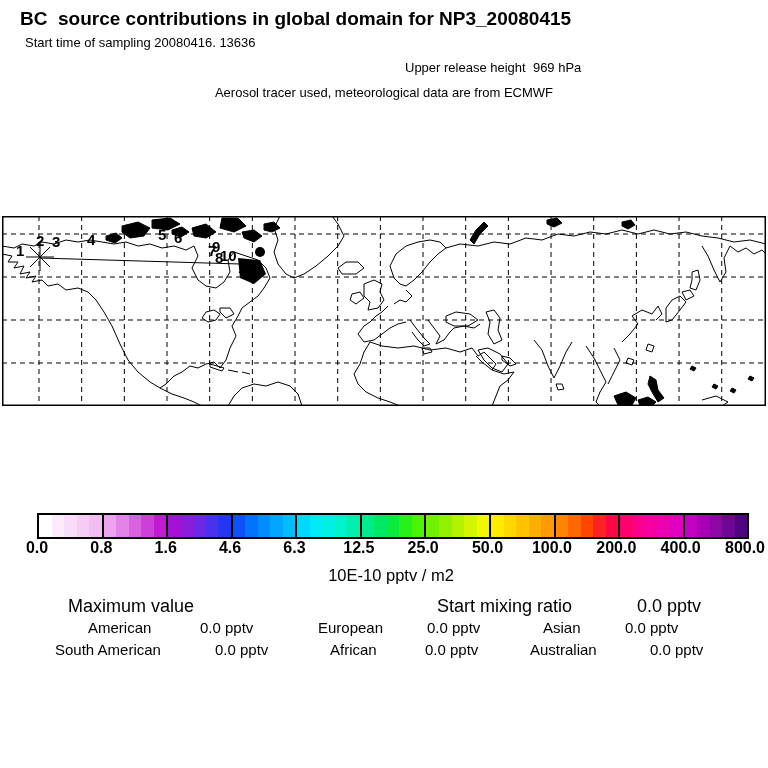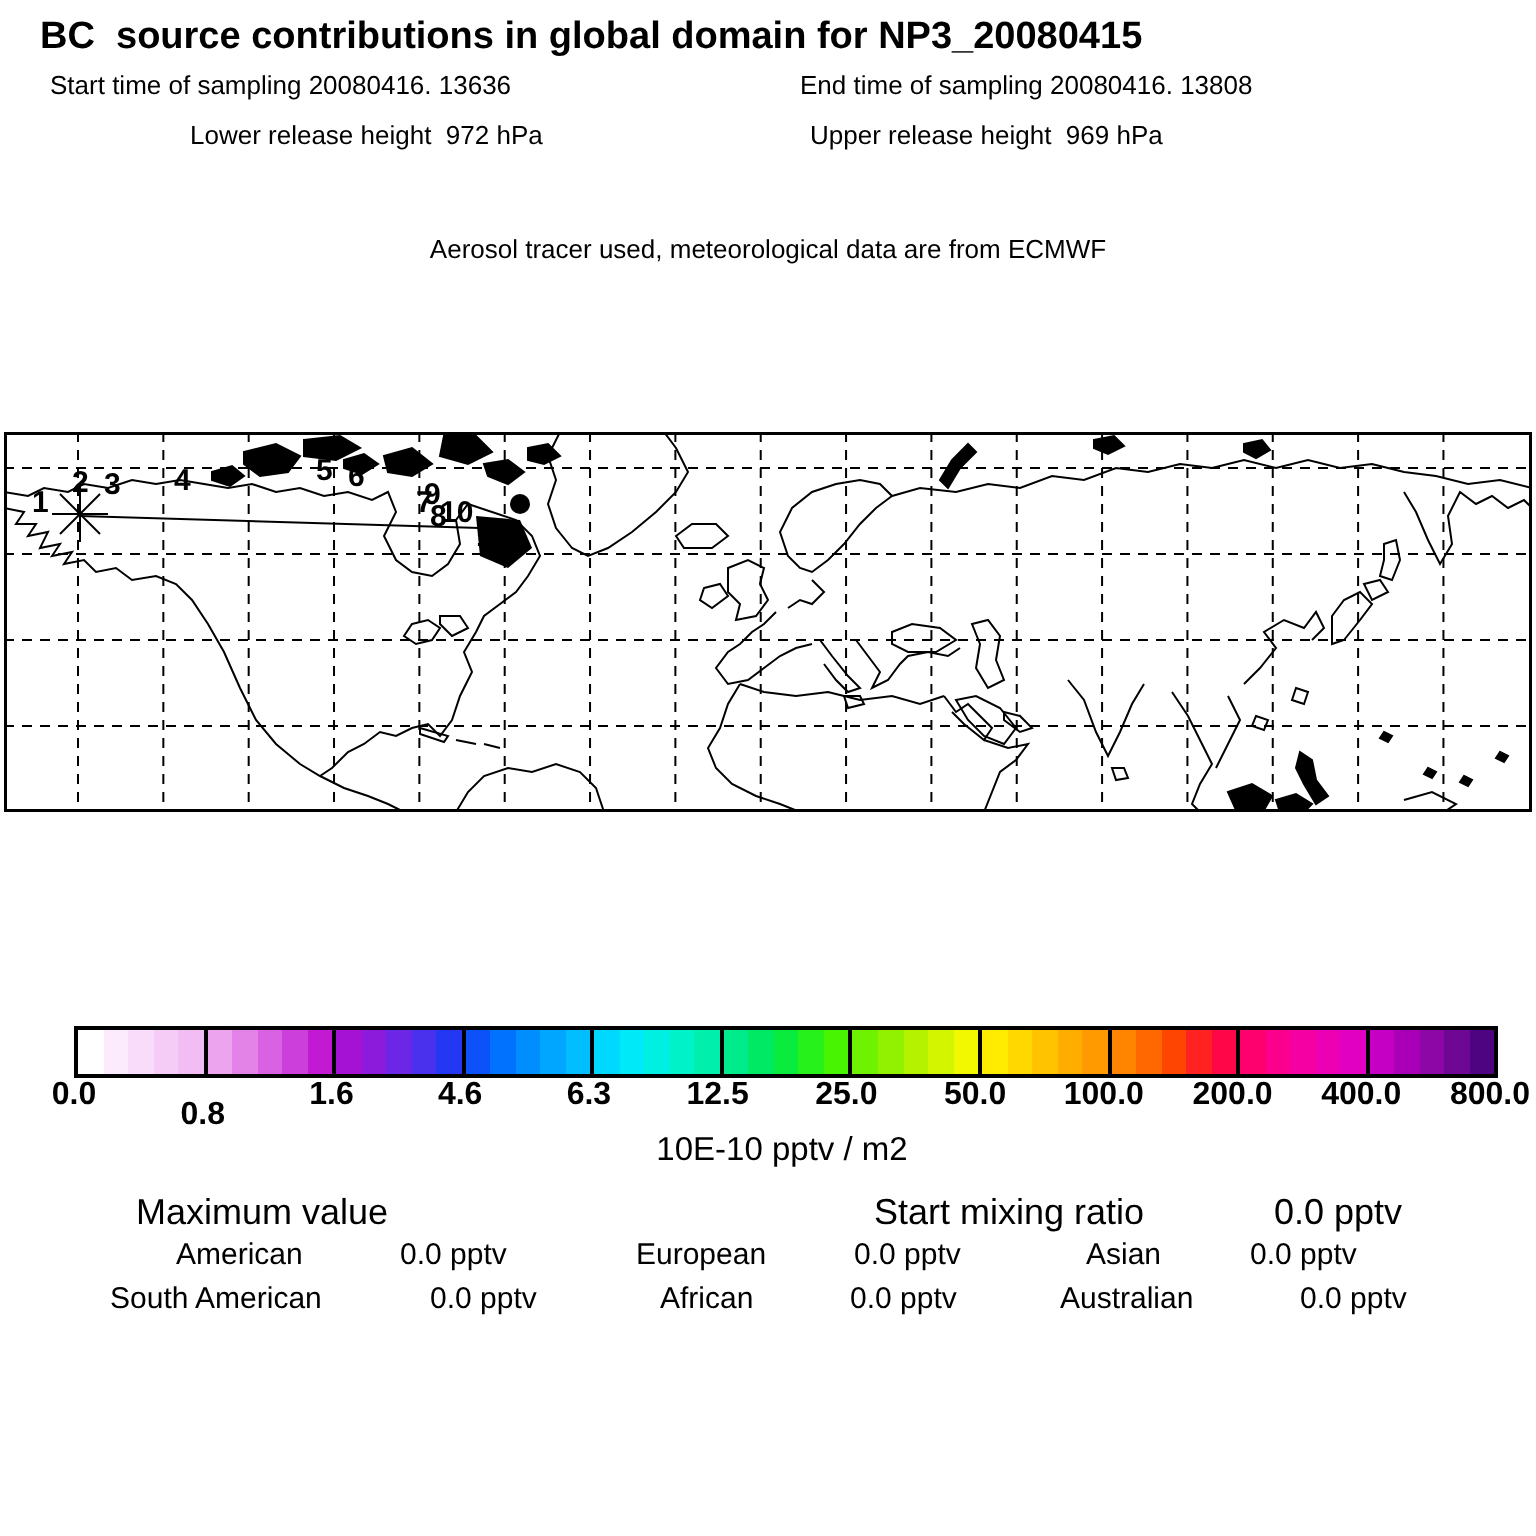--- a/index.html
+++ b/index.html
@@ -27,24 +27,22 @@
   .trajnum{font-size:15px;font-weight:700;fill:#000;
            font-family:"Liberation Sans",sans-serif;}
 </style>
 </head>
 <body>
 
 <div class="page">
 
   <div class="abs title" style="left:20px;top:8px;">BC  source contributions in global domain for NP3_20080415</div>
   <div class="abs hline" style="left:25px;top:35px;">Start time of sampling 20080416. 13636</div>
-  <div class="abs hline" style="left:400px;top:35px;">End time of sampling 20080416. 13808</div>
-  <div class="abs hline" style="left:95px;top:60px;">Lower release height  972 hPa</div>
   <div class="abs hline" style="left:405px;top:60px;">Upper release height  969 hPa</div>
-  <div class="abs hline centered" style="left:0;top:85px;width:768px;margin-top:32px;">Aerosol tracer used, meteorological data are from ECMWF</div>
+  <div class="abs hline centered" style="left:0;top:85px;width:768px;">Aerosol tracer used, meteorological data are from ECMWF</div>
 
   <div class="map-wrap">
     <svg width="764" height="190" viewBox="0 0 764 190">
       <g id="gridlines">
           <line x1="37" y1="0" x2="37" y2="190" class="grid"></line>
           <line x1="79.67" y1="0" x2="79.67" y2="190" class="grid"></line>
           <line x1="122.34" y1="0" x2="122.34" y2="190" class="grid"></line>
           <line x1="165.01" y1="0" x2="165.01" y2="190" class="grid"></line>
           <line x1="207.68" y1="0" x2="207.68" y2="190" class="grid"></line>
           <line x1="250.35000000000002" y1="0" x2="250.35000000000002" y2="190" class="grid"></line>
@@ -221,21 +219,21 @@
       <div class="cbcell" style="background: rgb(236, 0, 180);"></div>
       <div class="cbcell" style="background: rgb(225, 0, 194);"></div>
       <div class="cbcell seg" style="background: rgb(197, 0, 196);"></div>
       <div class="cbcell" style="background: rgb(169, 0, 183);"></div>
       <div class="cbcell" style="background: rgb(140, 7, 166);"></div>
       <div class="cbcell" style="background: rgb(110, 7, 147);"></div>
       <div class="cbcell" style="background: rgb(78, 4, 128);"></div>
     </div>
   <div class="tickrow" id="tickrow">
       <span class="tick" style="left: 37px;">0.0</span>
-      <span class="tick" style="left: 101.364px; margin-top: 10px;">0.8</span>
+      <span class="tick" style="left: 101.364px;">0.8</span>
       <span class="tick" style="left: 165.727px;">1.6</span>
       <span class="tick" style="left: 230.091px;">4.6</span>
       <span class="tick" style="left: 294.455px;">6.3</span>
       <span class="tick" style="left: 358.818px;">12.5</span>
       <span class="tick" style="left: 423.182px;">25.0</span>
       <span class="tick" style="left: 487.545px;">50.0</span>
       <span class="tick" style="left: 551.909px;">100.0</span>
       <span class="tick" style="left: 616.273px;">200.0</span>
       <span class="tick" style="left: 680.636px;">400.0</span>
       <span class="tick" style="left: 745px;">800.0</span>

